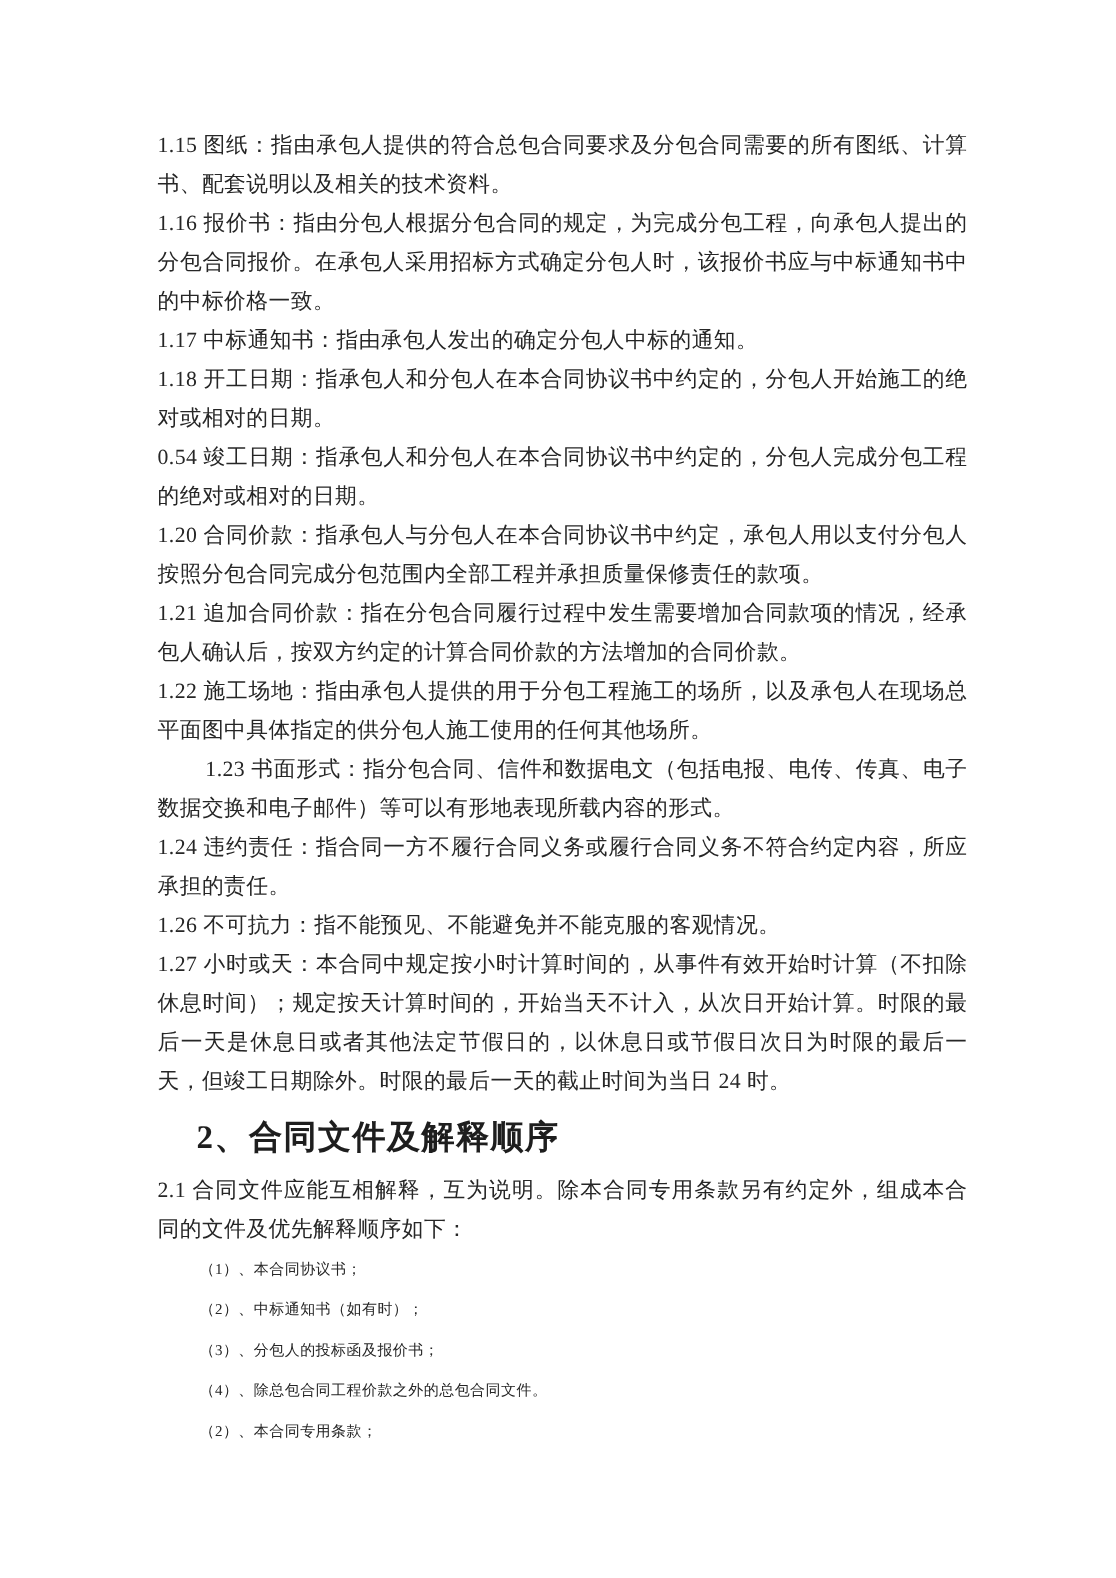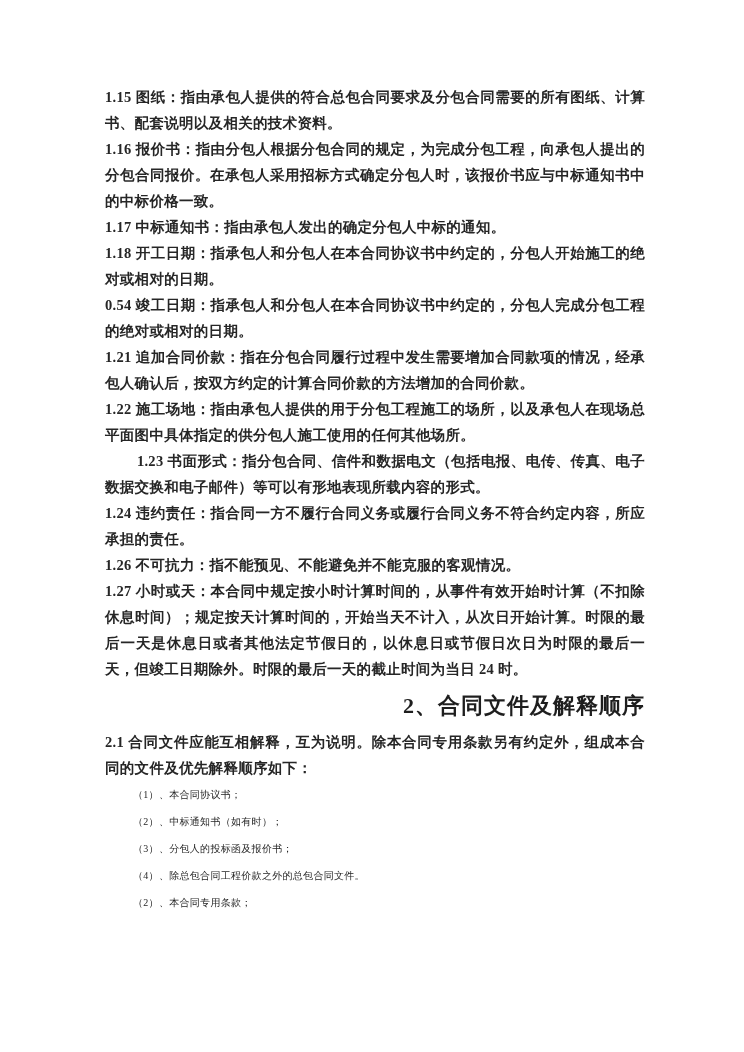--- a/index.html
+++ b/index.html
@@ -19,51 +19,50 @@
     box-sizing: border-box;
     padding: 84px 99px 40px 105px;
   }
   .clause {
     margin: 0;
     font-size: 14.5px;
     line-height: 26px;
     text-align: justify;
     letter-spacing: 0.3px;
     word-break: break-all;
-    font-weight: bold;
   }
   .clause.indent-first {
     text-indent: 2.2em;
   }
   .section-heading {
     margin: 9px 0 8px 26px;
     font-size: 22px;
     line-height: 30px;
     font-weight: bold;
     color: #1e1e1e;
     letter-spacing: 1px;
-    text-align: right;
   }
   .list-item {
     margin: 0 0 0 28px;
     font-size: 10px;
     line-height: 27px;
     letter-spacing: 0.3px;
   }
 </style>
 </head>
 <body>
 
 <div class="page">
 
   <p class="clause">1.15 图纸：指由承包人提供的符合总包合同要求及分包合同需要的所有图纸、计算书、配套说明以及相关的技术资料。</p>
   <p class="clause">1.16 报价书：指由分包人根据分包合同的规定，为完成分包工程，向承包人提出的分包合同报价。在承包人采用招标方式确定分包人时，该报价书应与中标通知书中的中标价格一致。</p>
   <p class="clause">1.17 中标通知书：指由承包人发出的确定分包人中标的通知。</p>
   <p class="clause">1.18 开工日期：指承包人和分包人在本合同协议书中约定的，分包人开始施工的绝对或相对的日期。</p>
   <p class="clause">0.54 竣工日期：指承包人和分包人在本合同协议书中约定的，分包人完成分包工程的绝对或相对的日期。</p>
+  <p class="clause">1.20 合同价款：指承包人与分包人在本合同协议书中约定，承包人用以支付分包人按照分包合同完成分包范围内全部工程并承担质量保修责任的款项。</p>
   <p class="clause">1.21 追加合同价款：指在分包合同履行过程中发生需要增加合同款项的情况，经承包人确认后，按双方约定的计算合同价款的方法增加的合同价款。</p>
   <p class="clause">1.22 施工场地：指由承包人提供的用于分包工程施工的场所，以及承包人在现场总平面图中具体指定的供分包人施工使用的任何其他场所。</p>
   <p class="clause indent-first">1.23 书面形式：指分包合同、信件和数据电文（包括电报、电传、传真、电子数据交换和电子邮件）等可以有形地表现所载内容的形式。</p>
   <p class="clause">1.24 违约责任：指合同一方不履行合同义务或履行合同义务不符合约定内容，所应承担的责任。</p>
   <p class="clause">1.26 不可抗力：指不能预见、不能避免并不能克服的客观情况。</p>
   <p class="clause">1.27 小时或天：本合同中规定按小时计算时间的，从事件有效开始时计算（不扣除休息时间）；规定按天计算时间的，开始当天不计入，从次日开始计算。时限的最后一天是休息日或者其他法定节假日的，以休息日或节假日次日为时限的最后一天，但竣工日期除外。时限的最后一天的截止时间为当日 24 时。</p>
 
   <h2 class="section-heading">2、合同文件及解释顺序</h2>
 
   <p class="clause">2.1 合同文件应能互相解释，互为说明。除本合同专用条款另有约定外，组成本合同的文件及优先解释顺序如下：</p>

